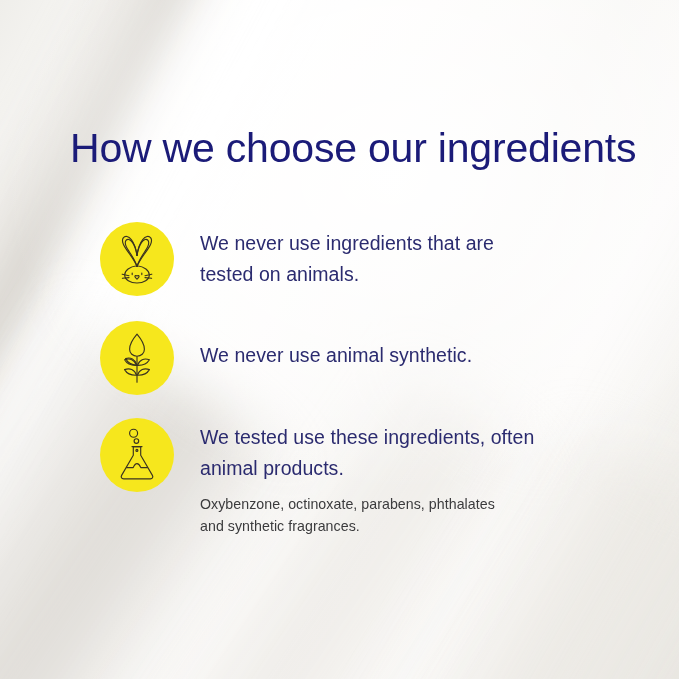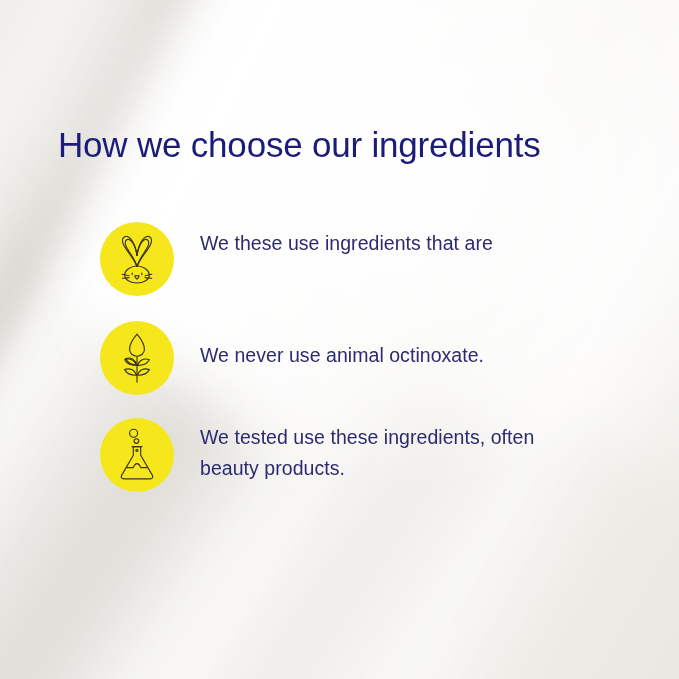--- a/index.html
+++ b/index.html
@@ -133,23 +133,23 @@
       rgba(255,255,255,0) 75%);
   }
 
   
   .content {
     position: relative;
     z-index: 5;
   }
   .page-title {
     position: absolute;
-    left: 58px;
+    left: 70px;
     top: 125px;
-    font-size: 35px;
+    font-size: 41px;
     line-height: 1.15;
     letter-spacing: -0.2px;
     color: #1b1b78;
     font-weight: 400;
     white-space: nowrap;
   }
 
   .list {
     position: absolute;
     left: 100px;
@@ -256,21 +256,22 @@
                        C 22.1 45.5 20.9 44.6 20.9 43.6 Z"></path>
 
               <path d="M15.0 42.7 L 8.2 41.2"></path>
               <path d="M15.0 44.6 L 8.4 45.3"></path>
               <path d="M31.0 42.7 L 37.8 41.2"></path>
               <path d="M31.0 44.6 L 37.6 45.3"></path>
             </svg>
           </span>
         </div>
         <div class="row-text">
-          <div class="item-line">We these use ingredients that are</div>
+          <div class="item-line">We never use ingredients that are</div>
+          <div class="item-line">tested on animals.</div>
         </div>
       </div>
 
       <div class="row row-2">
         <div class="badge">
           <span>
             <svg width="42" height="52" viewBox="0 0 42 52" fill="none" stroke="#3a3320" stroke-width="1.15" stroke-linecap="round" stroke-linejoin="round">
 
               <path d="M21 2.2 C 15.6 8.6 13.6 13.4 13.6 17.2
                        C 13.6 21.4 16.9 24.2 21 24.2
@@ -289,21 +290,21 @@
 
               <path d="M20.6 43.2 C 15.2 43.4 10.8 41.4 8.6 37.6
                        C 13.8 35.6 18.5 37.5 20.6 43.2 Z"></path>
 
               <path d="M21.4 43.2 C 26.8 43.4 31.2 41.4 33.4 37.6
                        C 28.2 35.6 23.5 37.5 21.4 43.2 Z"></path>
             </svg>
           </span>
         </div>
         <div class="row-text">
-          <div class="item-line">We never use animal octinoxate.</div>
+          <div class="item-line">We never use animal synthetic.</div>
         </div>
       </div>
 
       <div class="row row-3">
         <div class="badge">
           <span>
             <svg width="42" height="54" viewBox="0 0 42 54" fill="none" stroke="#3a3320" stroke-width="1.15" stroke-linecap="round" stroke-linejoin="round">
 
               <circle cx="17.6" cy="5.2" r="4.0"></circle>
               <circle cx="20.4" cy="13.0" r="2.3"></circle>
@@ -319,19 +320,23 @@
                        C 18.3 37.0 20.3 35.6 21.0 35.6
                        C 21.7 35.6 23.7 37.0 24.8 39.6
                        L 31.4 39.6"></path>
 
               <circle cx="20.9" cy="22.4" r="1.0"></circle>
             </svg>
           </span>
         </div>
         <div class="row-text">
           <div class="item-line">We tested use these ingredients, often</div>
-          <div class="item-line">beauty products.</div>
+          <div class="item-line">animal products.</div>
+          <div class="note">
+            <div>Oxybenzone, octinoxate, parabens, phthalates</div>
+            <div>and synthetic fragrances.</div>
+          </div>
         </div>
       </div>
 
     </div>
   </div>
 </div>
 
 </body></html>

